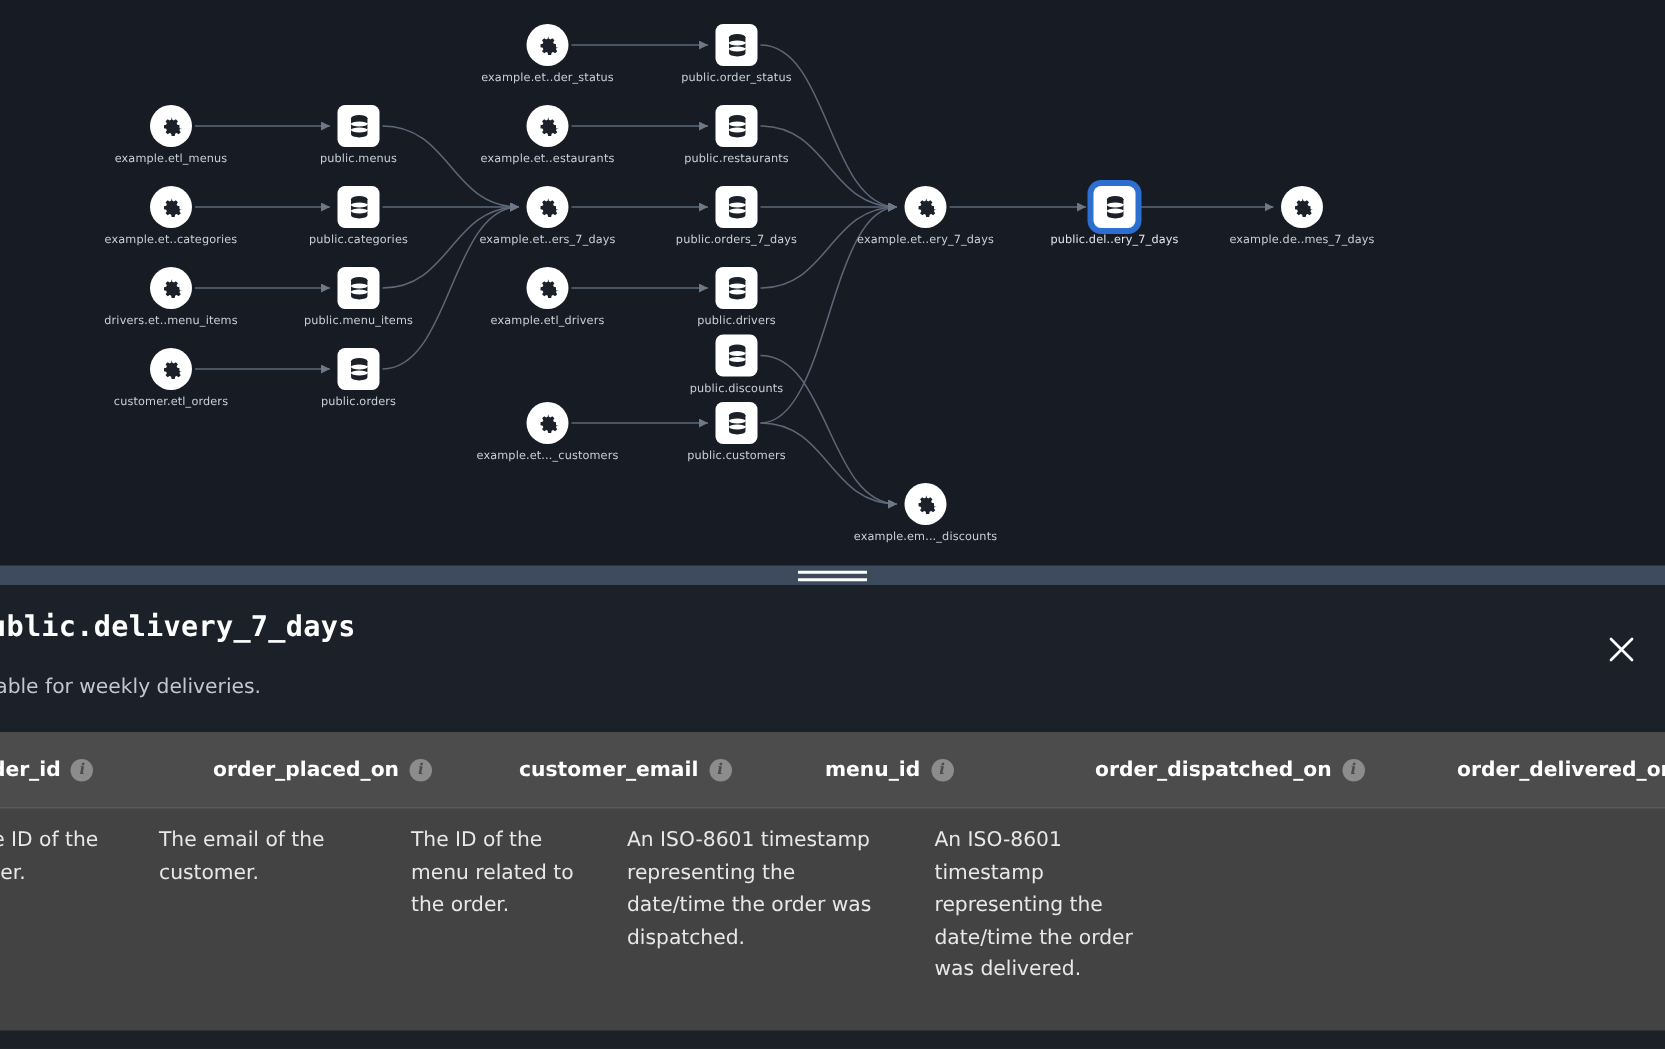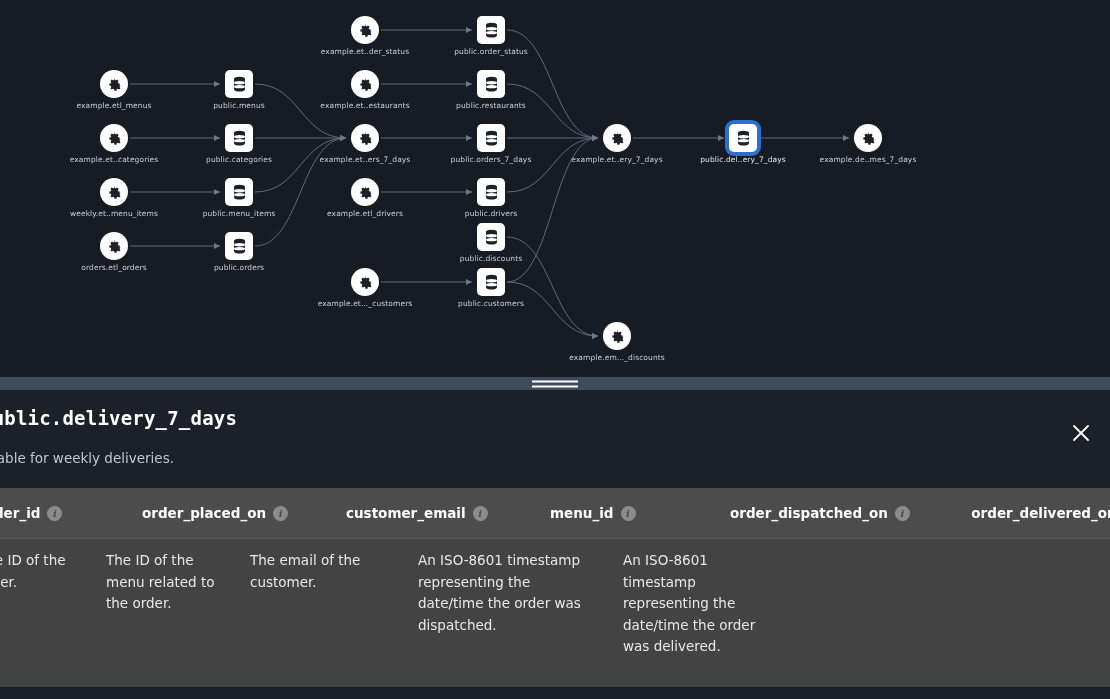--- a/index.html
+++ b/index.html
@@ -339,21 +339,21 @@
         </div>
         <div class="node-label">example.de..mes_7_days</div>
       </div>
       <div class="node" style="left: 114px; top: 192px;">
         <div class="node-icon job">
           <svg width="15" height="15" viewBox="0 0 24 24">
             <path fill="#1b2029" d="M12 8.2a3.8 3.8 0 1 0 0 7.6 3.8 3.8 0 0 0 0-7.6zm0 5.6a1.8 1.8 0 1 1 0-3.6 1.8 1.8 0 0 1 0 3.6z"></path>
             <path fill="#1b2029" d="M20.3 13.6l-.1-1.6.1-1.6-2.4-.5a6.5 6.5 0 0 0-.7-1.7l1.4-2-2.3-2.3-2 1.4a6.5 6.5 0 0 0-1.7-.7L12.1 2h-.2l-.5 2.6a6.5 6.5 0 0 0-1.7.7l-2-1.4-2.3 2.3 1.4 2a6.5 6.5 0 0 0-.7 1.7l-2.4.5.1 1.6-.1 1.6 2.4.5c.2.6.4 1.2.7 1.7l-1.4 2 2.3 2.3 2-1.4c.5.3 1.1.5 1.7.7l.5 2.4h3.2l.5-2.4c.6-.2 1.2-.4 1.7-.7l2 1.4 2.3-2.3-1.4-2c.3-.5.5-1.1.7-1.7l2.4-.5z"></path>
           </svg>
         </div>
-        <div class="node-label">weekly.et..menu_items</div>
+        <div class="node-label">drivers.et..menu_items</div>
       </div>
       <div class="node" style="left: 239px; top: 192px;">
         <div class="node-icon table">
           <svg width="15" height="16" viewBox="0 0 22 24">
             <ellipse cx="11" cy="4.2" rx="8.2" ry="3.1" fill="#1b2029"></ellipse>
             <path d="M2.8 4.2v4.3c0 1.7 3.7 3.1 8.2 3.1s8.2-1.4 8.2-3.1V4.2" fill="#1b2029"></path>
             <path d="M2.8 10.1v4.3c0 1.7 3.7 3.1 8.2 3.1s8.2-1.4 8.2-3.1v-4.3" fill="#1b2029"></path>
             <path d="M2.8 16v4.3c0 1.7 3.7 3.1 8.2 3.1s8.2-1.4 8.2-3.1V16" fill="#1b2029"></path>
             <ellipse cx="11" cy="10.1" rx="8.2" ry="2.5" fill="#ffffff"></ellipse>
             <ellipse cx="11" cy="16" rx="8.2" ry="2.5" fill="#ffffff"></ellipse>
@@ -396,21 +396,21 @@
         </div>
         <div class="node-label">public.discounts</div>
       </div>
       <div class="node" style="left: 114px; top: 246px;">
         <div class="node-icon job">
           <svg width="15" height="15" viewBox="0 0 24 24">
             <path fill="#1b2029" d="M12 8.2a3.8 3.8 0 1 0 0 7.6 3.8 3.8 0 0 0 0-7.6zm0 5.6a1.8 1.8 0 1 1 0-3.6 1.8 1.8 0 0 1 0 3.6z"></path>
             <path fill="#1b2029" d="M20.3 13.6l-.1-1.6.1-1.6-2.4-.5a6.5 6.5 0 0 0-.7-1.7l1.4-2-2.3-2.3-2 1.4a6.5 6.5 0 0 0-1.7-.7L12.1 2h-.2l-.5 2.6a6.5 6.5 0 0 0-1.7.7l-2-1.4-2.3 2.3 1.4 2a6.5 6.5 0 0 0-.7 1.7l-2.4.5.1 1.6-.1 1.6 2.4.5c.2.6.4 1.2.7 1.7l-1.4 2 2.3 2.3 2-1.4c.5.3 1.1.5 1.7.7l.5 2.4h3.2l.5-2.4c.6-.2 1.2-.4 1.7-.7l2 1.4 2.3-2.3-1.4-2c.3-.5.5-1.1.7-1.7l2.4-.5z"></path>
           </svg>
         </div>
-        <div class="node-label">orders.etl_orders</div>
+        <div class="node-label">customer.etl_orders</div>
       </div>
       <div class="node" style="left: 239px; top: 246px;">
         <div class="node-icon table">
           <svg width="15" height="16" viewBox="0 0 22 24">
             <ellipse cx="11" cy="4.2" rx="8.2" ry="3.1" fill="#1b2029"></ellipse>
             <path d="M2.8 4.2v4.3c0 1.7 3.7 3.1 8.2 3.1s8.2-1.4 8.2-3.1V4.2" fill="#1b2029"></path>
             <path d="M2.8 10.1v4.3c0 1.7 3.7 3.1 8.2 3.1s8.2-1.4 8.2-3.1v-4.3" fill="#1b2029"></path>
             <path d="M2.8 16v4.3c0 1.7 3.7 3.1 8.2 3.1s8.2-1.4 8.2-3.1V16" fill="#1b2029"></path>
             <ellipse cx="11" cy="10.1" rx="8.2" ry="2.5" fill="#ffffff"></ellipse>
             <ellipse cx="11" cy="16" rx="8.2" ry="2.5" fill="#ffffff"></ellipse>
@@ -497,20 +497,20 @@
           <span>order_delivered_on</span>
           <span class="info-icon">i</span>
         </div>
         <div class="cell" style="flex: 0 0 130px;">
           <span>m</span>
           <span class="info-icon">i</span>
         </div>
       </div>
     <div id="tbl-body" class="tbl-row">
         <div class="cell" style="flex: 0 0 128px; padding-right: 28px; margin-left: -22px;">The ID of the order.</div>
+        <div class="cell" style="flex: 0 0 168px; padding-right: 28px;">The email of the customer.</div>
         <div class="cell" style="flex: 0 0 144px; padding-right: 28px;">The ID of the menu related to the order.</div>
-        <div class="cell" style="flex: 0 0 168px; padding-right: 28px;">The email of the customer.</div>
         <div class="cell" style="flex: 0 0 205px; padding-right: 28px;">An ISO-8601 timestamp representing the date/time the order was dispatched.</div>
         <div class="cell" style="flex: 0 0 168px; padding-right: 28px;">An ISO-8601 timestamp representing the date/time the order was delivered.</div>
       </div>
   </div>
   <div id="tbl-foot"></div>
 </div>
 
 </body></html>

